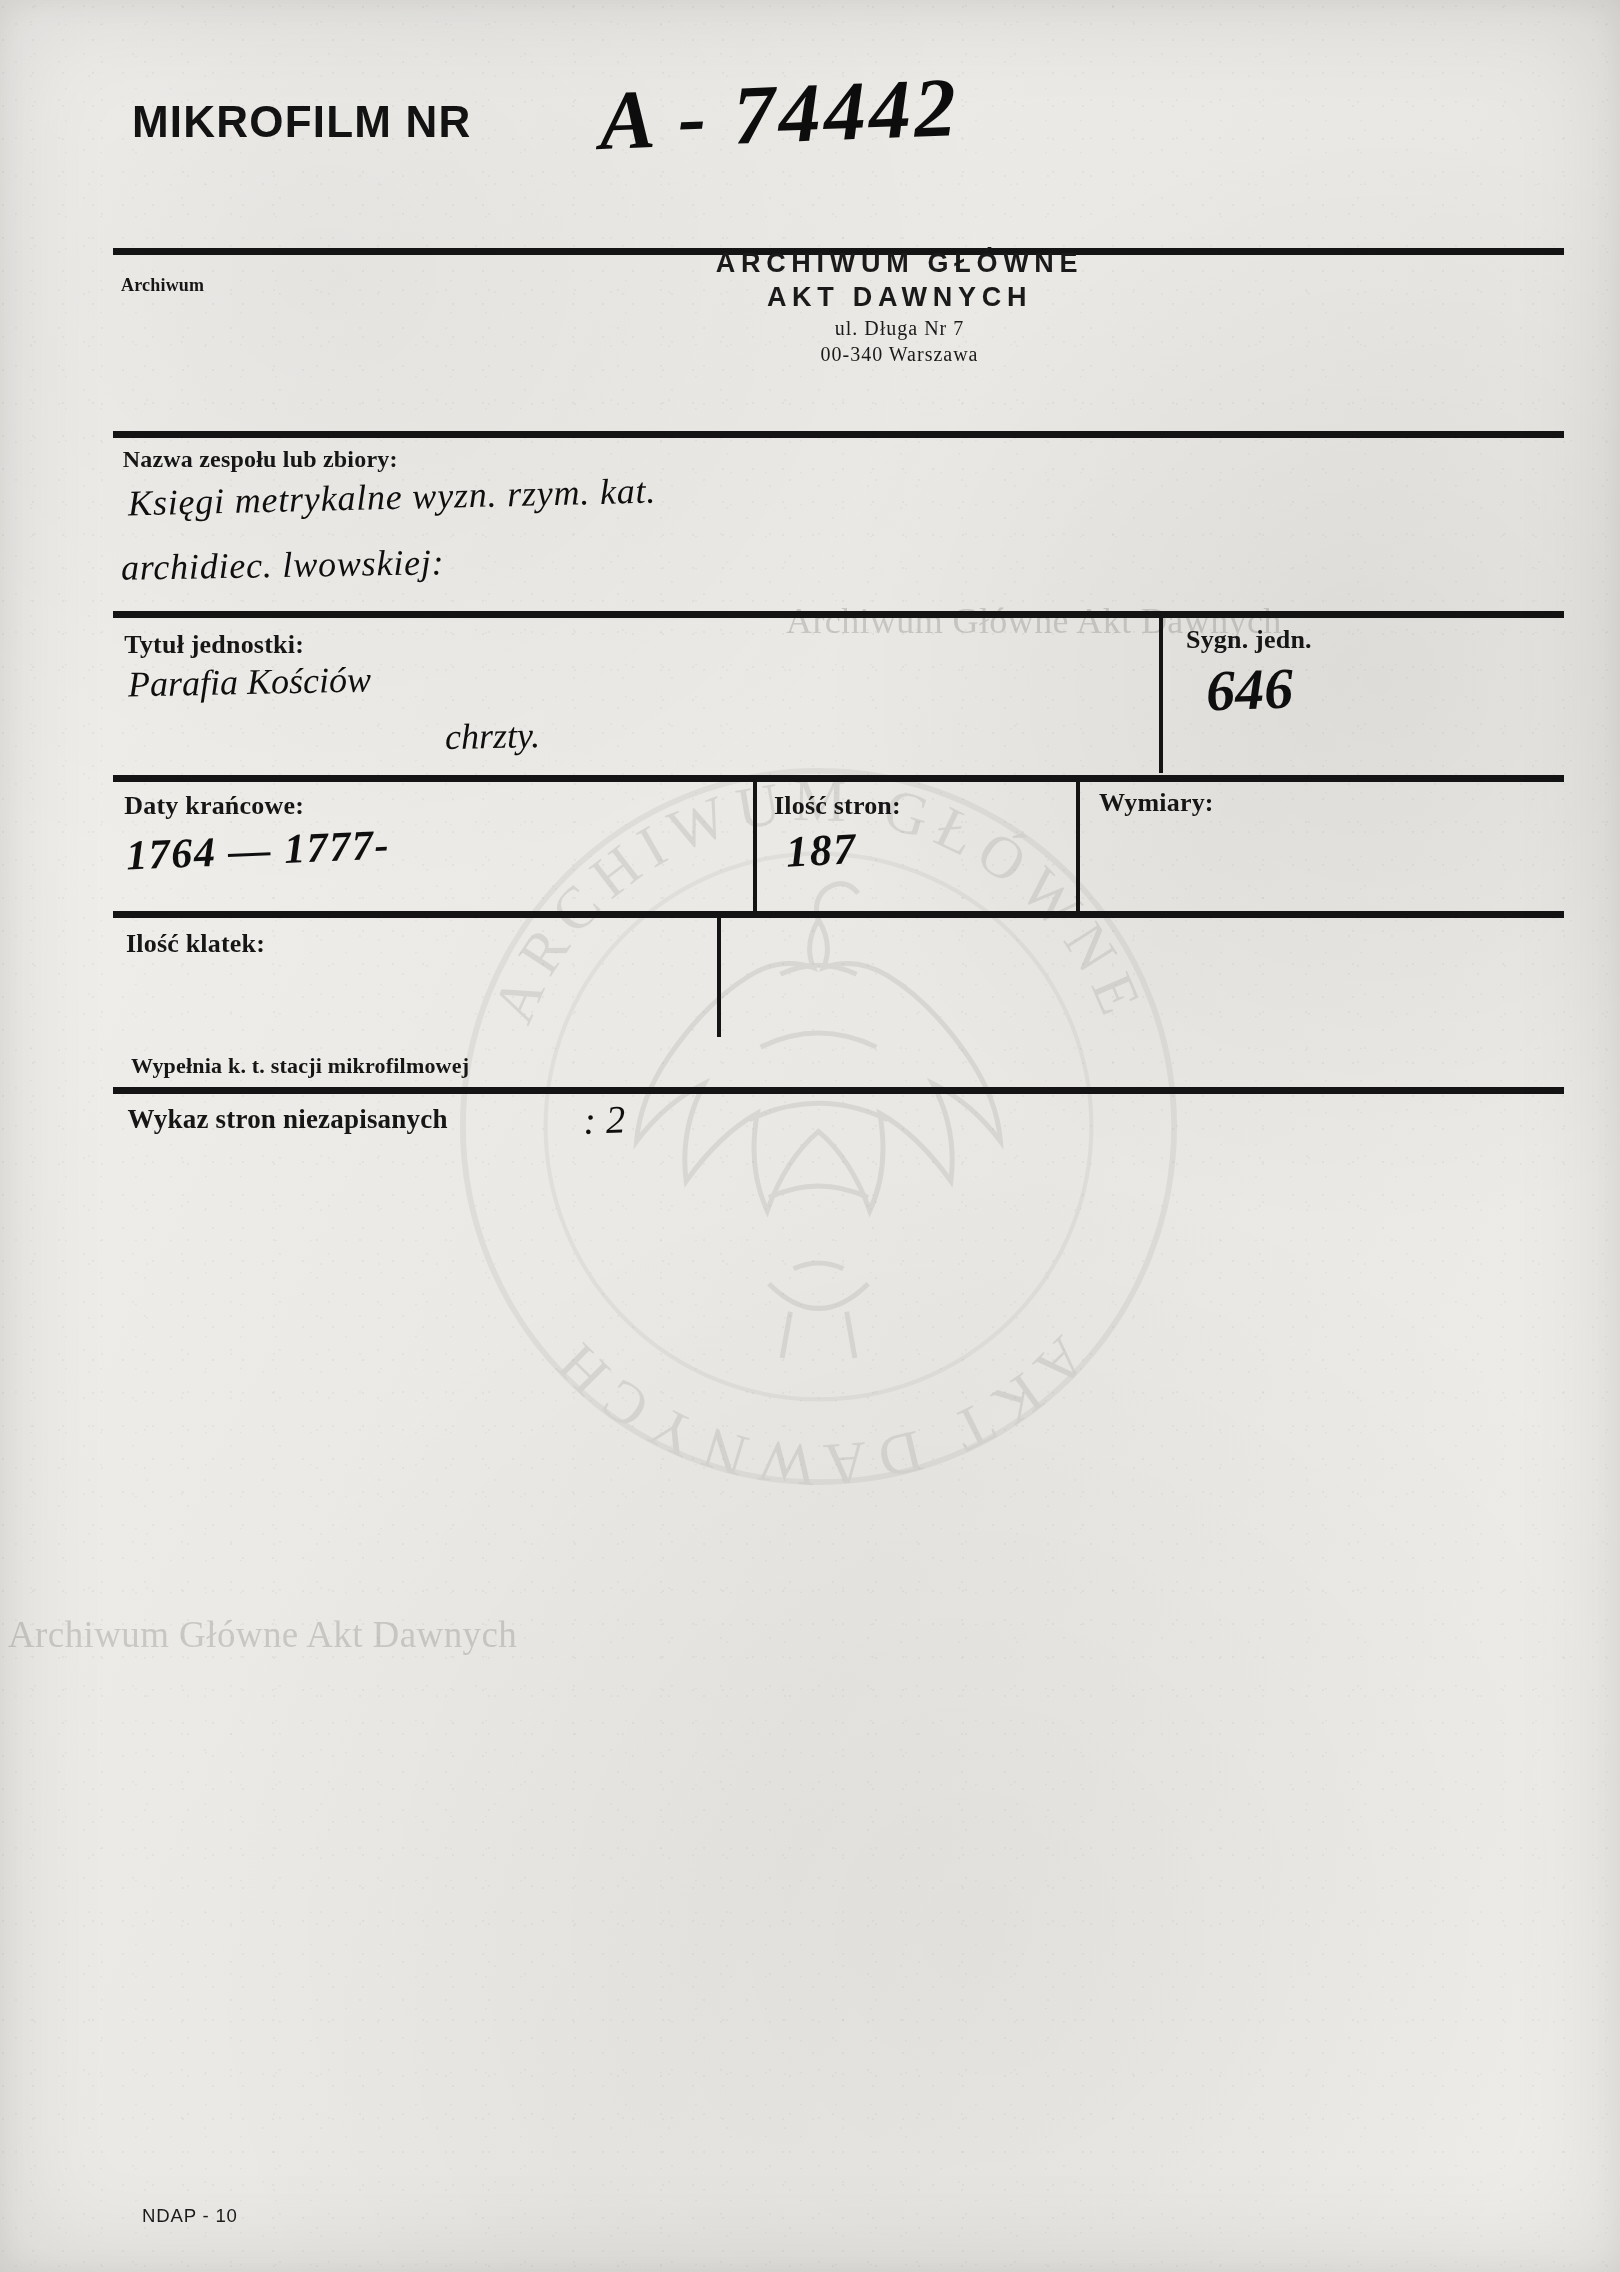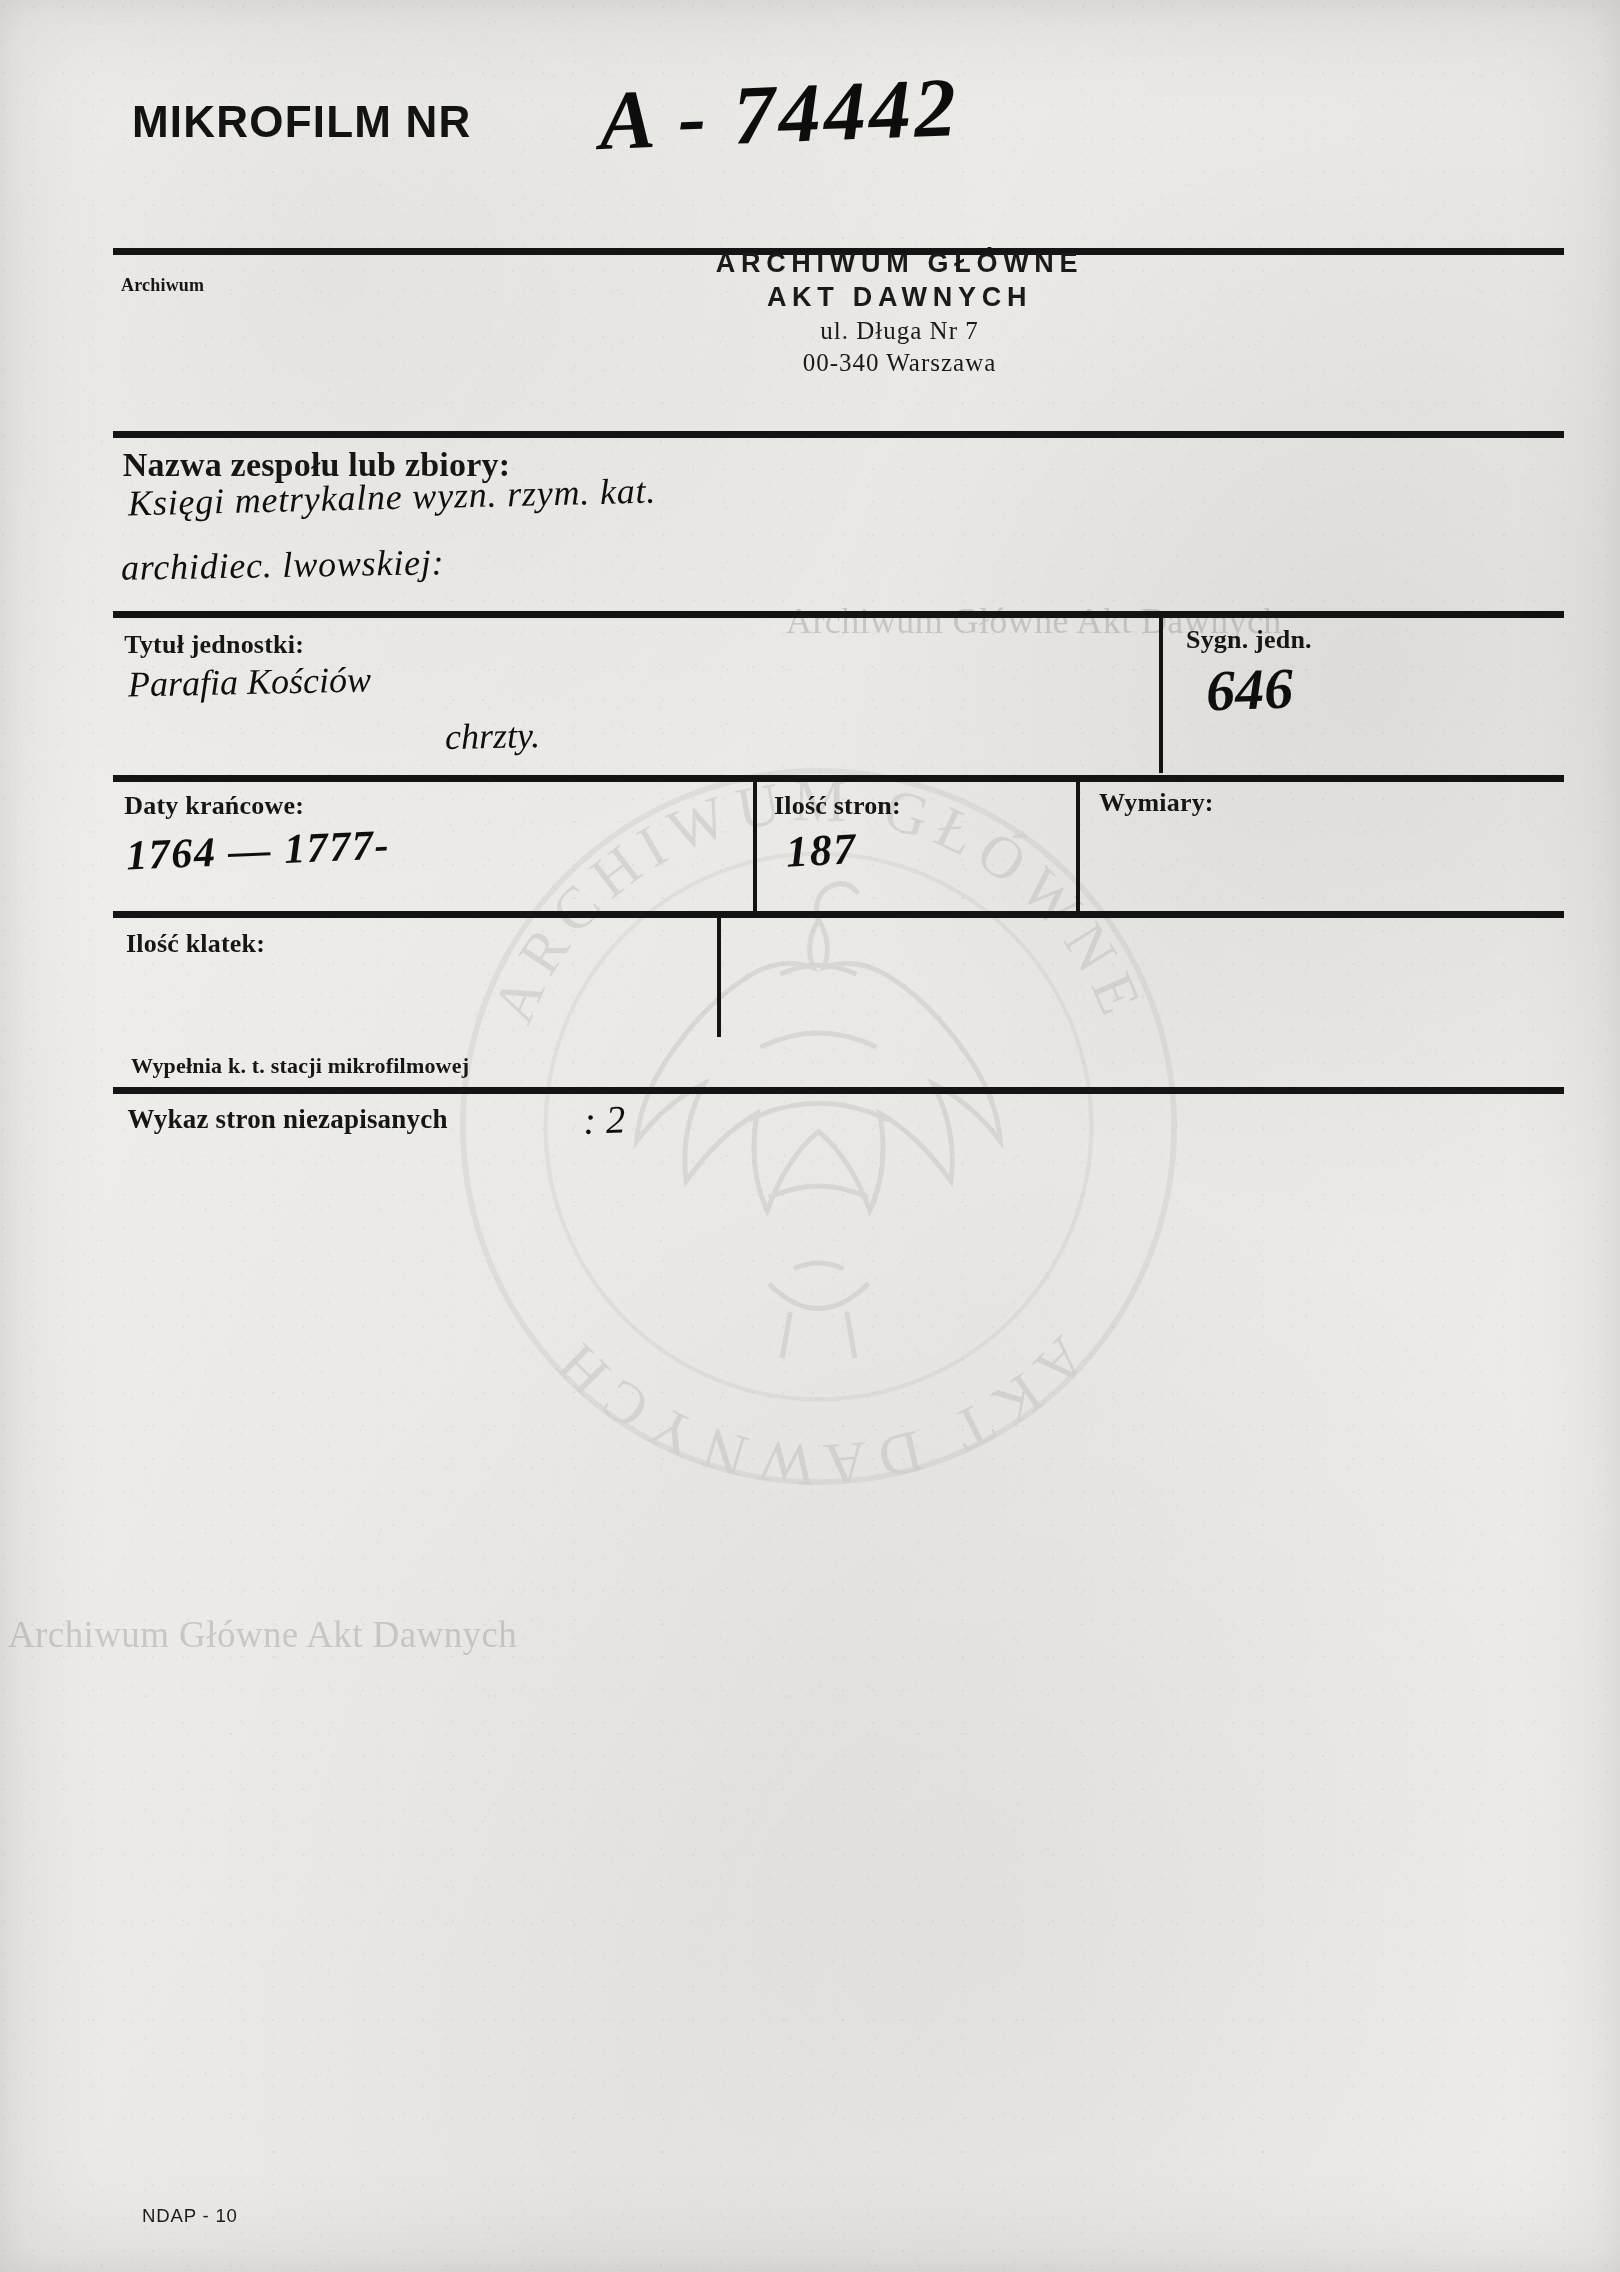--- a/index.html
+++ b/index.html
@@ -133,21 +133,21 @@
     font-family: "Liberation Sans", sans-serif;
   }
   #stamp .l1, #stamp .l2 {
     font-weight: bold;
     font-size: 27px;
     letter-spacing: 5.7px;
     line-height: 1.25;
   }
   #stamp .l3, #stamp .l4 {
     font-family: "Liberation Serif", serif;
-    font-size: 25px;
+    font-size: 20px;
     letter-spacing: 1px;
     line-height: 1.3;
   }
 
   
   .hw {
     position: absolute;
     font-family: "Liberation Serif", serif;
     font-style: italic;
     color: #0f0f0f;
@@ -212,21 +212,21 @@
 
     <div id="stamp">
       <div class="l1">ARCHIWUM GŁÓWNE</div>
       <div class="l2">AKT DAWNYCH</div>
       <div class="l3">ul. Długa Nr 7</div>
       <div class="l4">00-340 Warszawa</div>
     </div>
 
     <div class="rule" style="top:334px; width:1451px; height:7.3px;"></div>
 
-    <div class="lbl" style="left:9.7px; top:349px; font-size:34px;">Nazwa zespołu lub zbiory:</div>
+    <div class="lbl" style="left:9.7px; top:349px; font-size:24px;">Nazwa zespołu lub zbiory:</div>
     <div class="hw" style="left:14.6px; top:379px; font-size:36px; transform:rotate(-1.4deg); letter-spacing:0.8px;">Księgi metrykalne wyzn. rzym. kat.</div>
     <div class="hw" style="left:8px; top:447px; font-size:36px; transform:rotate(-1deg); letter-spacing:0.8px;">archidiec. lwowskiej:</div>
 
     <div class="rule" style="top:514px; width:1451px; height:7.3px;"></div>
 
     <div class="lbl" style="left:11.3px; top:533px; font-size:26px;">Tytuł jednostki:</div>
     <div class="hw" style="left:14.6px; top:564px; font-size:36px; transform:rotate(-1.2deg);">Parafia  Kościów</div>
     <div class="hw" style="left:332px; top:618px; font-size:36px; transform:rotate(-1.2deg);">chrzty.</div>
 
     <div class="vrule" style="left:1046px; top:514px; height:162px;"></div>

